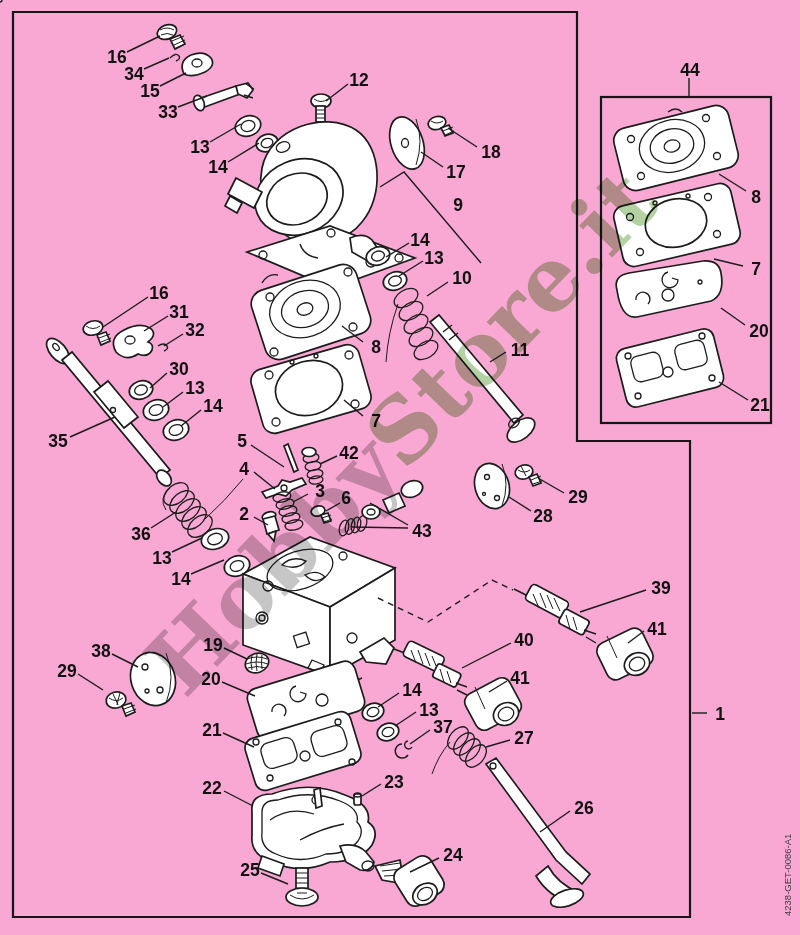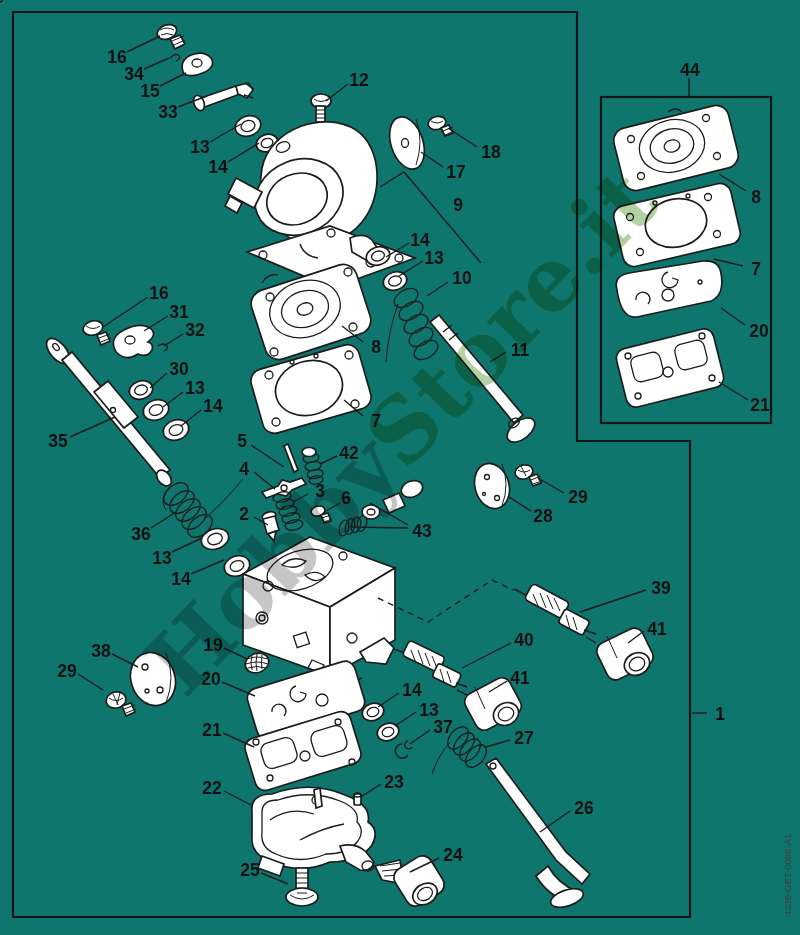--- a/index.html
+++ b/index.html
@@ -1,16 +1,16 @@
 <!DOCTYPE html>
 <html><head>
 <meta charset="utf-8">
 <style>
   html,body{margin:0;padding:0;background:#ffffff;}
-  .stage{position:relative;width:800px;height:935px;background:#0f766e;overflow:hidden;
+  .stage{position:relative;width:800px;height:935px;background:#f9a8d4;overflow:hidden;
          font-family:"Liberation Sans", sans-serif;}
   svg{position:absolute;left:0;top:0;}
   .ln{stroke:#1c1c1c;stroke-width:1.4;fill:none;}
   .pt{stroke:#1c1c1c;stroke-width:1.7;fill:#ffffff;}
   .pt2{stroke:#1c1c1c;stroke-width:1.3;fill:none;}
   .thin{stroke:#1c1c1c;stroke-width:1;fill:none;}
   .callout{font-family:"Liberation Sans", sans-serif;font-weight:bold;font-size:17.5px;fill:#111;}
   #watermark{mix-blend-mode:multiply;font-family:"DejaVu Serif", serif;font-weight:bold;}
   #drawing-code-text{font-family:"Liberation Sans", sans-serif;}
 </style>

